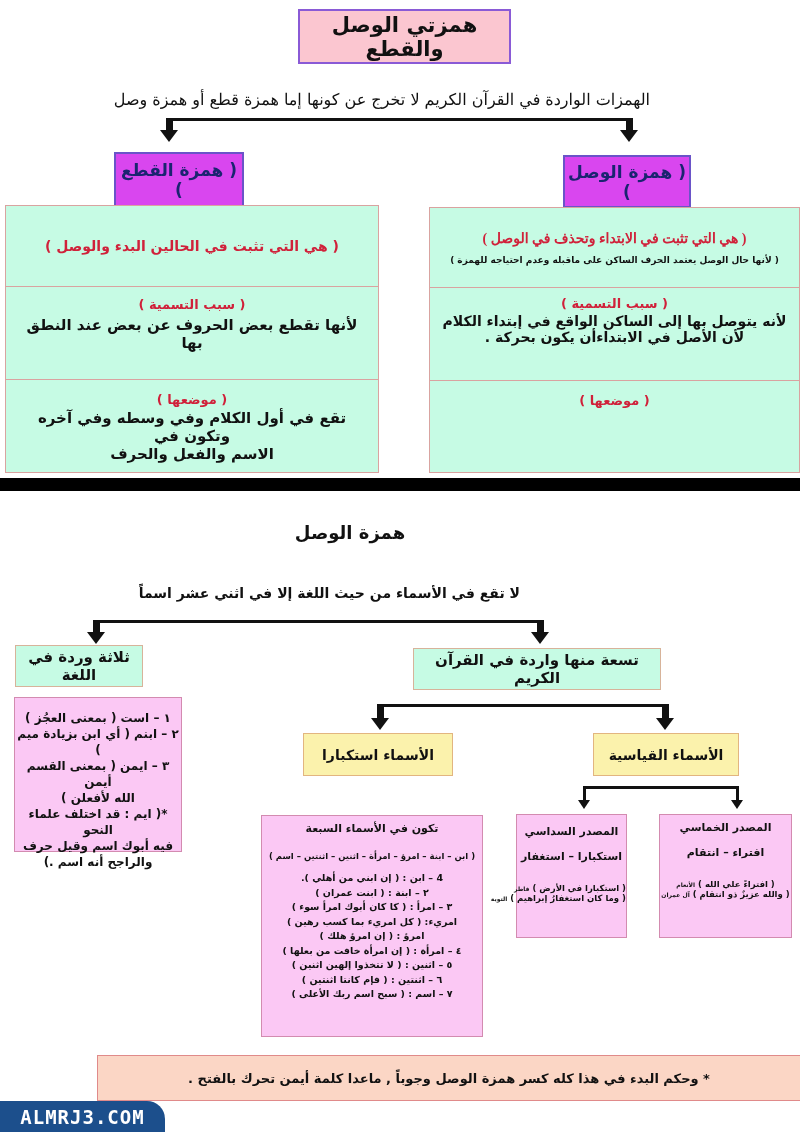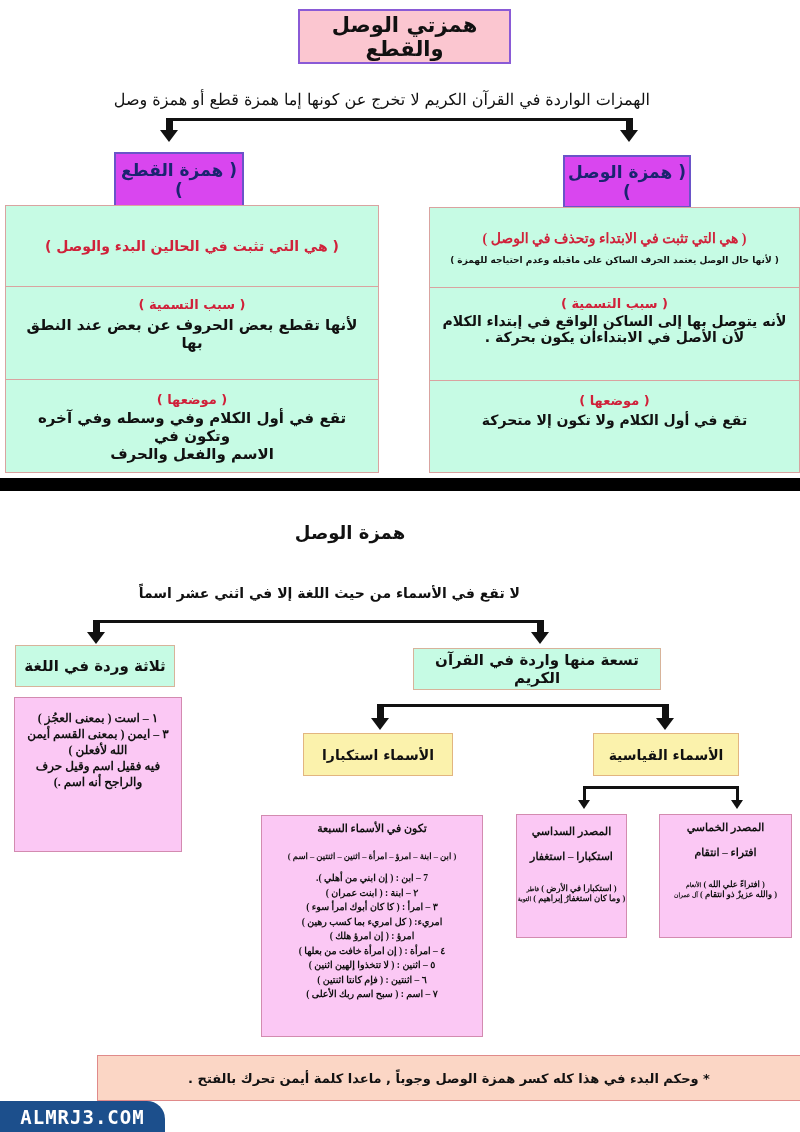--- a/index.html
+++ b/index.html
@@ -33,21 +33,21 @@
     background:#c6fbe4; border:1px solid #d9a3a0;
   }
   .panel .sec { border-bottom:1px solid #d9a3a0; box-sizing:border-box; padding:0 10px; display:flex; flex-direction:column; align-items:center; justify-content:center; text-align:center; }
   .panel .sec:last-child { border-bottom:none; }
   .red { color:#d0213a; font-weight:bold; }
   .dark { color:#111; font-weight:bold; }
   .separator { left:0; top:478px; width:800px; height:13px; background:#000; }
   .sub-title { font-size:18px; font-weight:bold; color:#111; }
   .green-box { background:#c6fbe4; border:1px solid #d7b39a; font-size:15px; font-weight:bold; color:#111; }
   .yellow-box { background:#fbf2ac; border:1px solid #e2b580; font-size:14px; font-weight:bold; color:#111; }
-  .pink-box { background:#fbc8f4; border:1px solid #d38bb0; font-weight:bold; color:#111;font-family:Liberation Serif, serif; }
+  .pink-box { background:#fbc8f4; border:1px solid #d38bb0; font-weight:bold; color:#111; }
   .note-box { background:#fbd6c5; border:1px solid #e08a8a; font-size:13px; font-weight:bold; color:#111; }
   .logo {
     left:0; top:1101px; width:165px; height:31px;
     background:#1c4f8c; border-top-right-radius:18px;
     color:#ffffff; font-family:"DejaVu Sans Mono", monospace; font-size:19px; font-weight:bold;
     direction:ltr; letter-spacing:1px;
   }
   .line-list div { line-height:16px; }
 </style>
 </head>
@@ -86,44 +86,45 @@
     <div class="red" style="font-size:14px;font-family:Liberation Serif, serif;">( هي التي تثبت في الابتداء وتحذف في الوصل )</div>
     <div class="dark" style="font-size:9px; margin-top:8px;">( لأنها حال الوصل يعتمد الحرف الساكن على ماقبله وعدم احتياجه للهمزة )</div>
   </div>
   <div class="sec" style="height:93px; justify-content:flex-start; padding-top:8px;">
     <div class="red" style="font-size:13px;">( سبب التسمية )</div>
     <div class="dark" style="font-size:14px; margin-top:2px;">لأنه يتوصل بها إلى الساكن الواقع في إبتداء الكلام</div>
     <div class="dark" style="font-size:14px;">لأن الأصل في الابتداءأن يكون بحركة .</div>
   </div>
   <div class="sec" style="height:93px; justify-content:flex-start; padding-top:12px;">
     <div class="red" style="font-size:13px;">( موضعها )</div>
-    <div class="dark" style="font-size:14px; margin-top:4px;">تقع في أول الكلام ولا تكون إلا متحركة</div>
   </div>
 </div>
 
 <div class="abs separator"></div>
 
 <div class="abs sub-title" style="left:280px; top:522px; width:140px; text-align:center;">همزة الوصل</div>
 
 <div class="abs dark" style="left:150px; top:585px; width:370px; text-align:center; font-size:14px; white-space:nowrap;">لا تقع في الأسماء من حيث اللغة إلا في اثني عشر اسماً</div>
 
 <div class="abs hline" style="left:97px; top:620px; width:444px;"></div>
 <div class="abs arrow-stem" style="left:93px; top:620px; height:12px;"></div>
 <div class="abs arrow" style="left:87px; top:632px;"></div>
 <div class="abs arrow-stem" style="left:537px; top:620px; height:12px;"></div>
 <div class="abs arrow" style="left:531px; top:632px;"></div>
 
-<div class="abs center green-box" style="left:15px; top:645px; width:160px; height:42px;">ثلاثة وردة في اللغة</div>
+<div class="abs center green-box" style="left:15px; top:645px; width:128px; height:42px;">ثلاثة وردة في اللغة</div>
 <div class="abs center green-box" style="left:413px; top:648px; width:248px; height:42px;">تسعة منها واردة في القرآن الكريم</div>
 
 <div class="abs pink-box line-list" style="left:14px; top:697px; width:168px; height:155px; font-size:12px; padding-top:12px; text-align:center;">
   <div>١ – است ( بمعنى العجُز )</div>
+  <div>٢ – ابنم ( أي ابن بزيادة ميم )</div>
   <div>٣ – ايمن ( بمعنى القسم أيمن</div>
   <div>الله لأفعلن )</div>
-  <div>فيه فقيل اسم وقيل حرف</div>
+  <div>*( ايم : قد اختلف علماء النحو</div>
+  <div>فيه أبوك اسم وقيل حرف</div>
   <div>والراجح أنه اسم .)</div>
 </div>
 
 <div class="abs hline" style="left:381px; top:704px; width:288px;"></div>
 <div class="abs arrow-stem" style="left:377px; top:704px; height:14px;"></div>
 <div class="abs arrow" style="left:371px; top:718px;"></div>
 <div class="abs arrow-stem" style="left:662px; top:704px; height:14px;"></div>
 <div class="abs arrow" style="left:656px; top:718px;"></div>
 
 <div class="abs center yellow-box" style="left:303px; top:733px; width:150px; height:43px;">الأسماء استكبارا</div>
@@ -132,21 +133,21 @@
 <div class="abs hline" style="left:583px; top:786px; width:156px;"></div>
 <div class="abs vline" style="left:583px; top:786px; height:14px;"></div>
 <div class="abs arrow" style="left:578px; top:800px; border-left-width:6px; border-right-width:6px; border-top-width:9px;"></div>
 <div class="abs vline" style="left:736px; top:786px; height:14px;"></div>
 <div class="abs arrow" style="left:731px; top:800px; border-left-width:6px; border-right-width:6px; border-top-width:9px;"></div>
 
 <div class="abs pink-box" style="left:261px; top:815px; width:222px; height:222px; padding-top:6px; text-align:center;">
   <div style="font-size:11px; margin-bottom:16px;">تكون في الأسماء السبعة</div>
   <div style="font-size:8.5px; margin-bottom:10px; white-space:nowrap;">( ابن – ابنة – امرؤ – امرأة – اثنين – اثنتين – اسم )</div>
   <div class="line-list" style="font-size:9.5px;">
-    <div style="line-height:14.5px;">7 – ابن  : ( إن ابني من أهلي ).</div>
+    <div style="line-height:14.5px;">4 – ابن  : ( إن ابني من أهلي ).</div>
     <div style="line-height:14.5px;">٢ – ابنة : ( ابنت عمران )</div>
     <div style="line-height:14.5px;">٣ – امرأ  : ( كا كان أبوك امرأ سوء )</div>
     <div style="line-height:14.5px;">امريء: ( كل امريء بما كسب رهين )</div>
     <div style="line-height:14.5px;">امرؤ   : ( إن امرؤ هلك )</div>
     <div style="line-height:14.5px;">٤ – امرأة : ( إن امرأة خافت من بعلها )</div>
     <div style="line-height:14.5px;">٥ – اثنين : ( لا تتخذوا إلهين اثنين )</div>
     <div style="line-height:14.5px;">٦ – اثنتين : ( فإم كانتا اثنتين )</div>
     <div style="line-height:14.5px;">٧ – اسم   : ( سبح اسم ربك الأعلى )</div>
   </div>
 </div>

